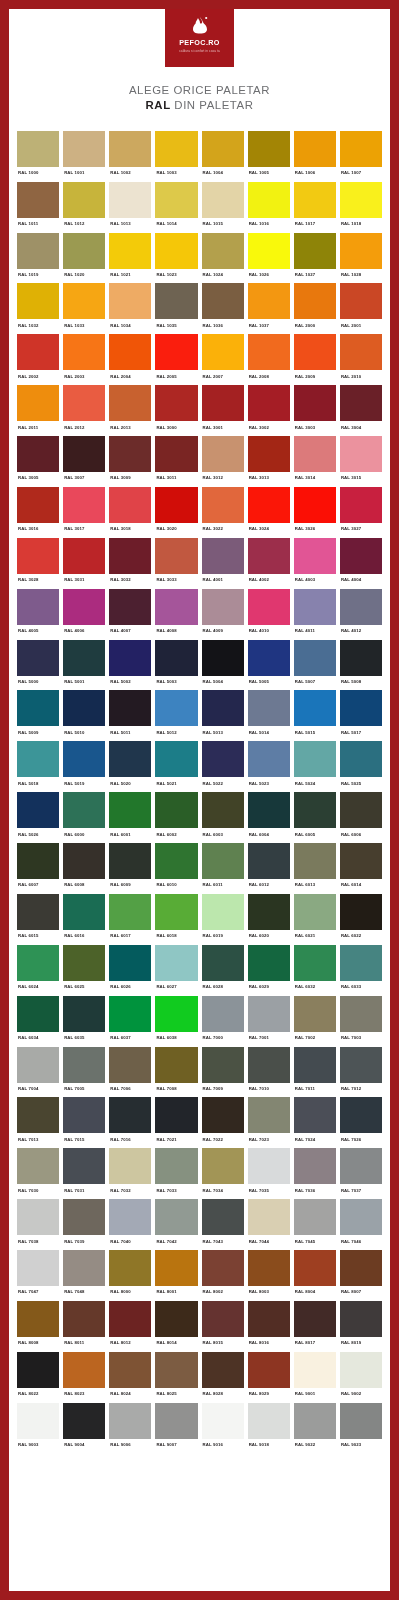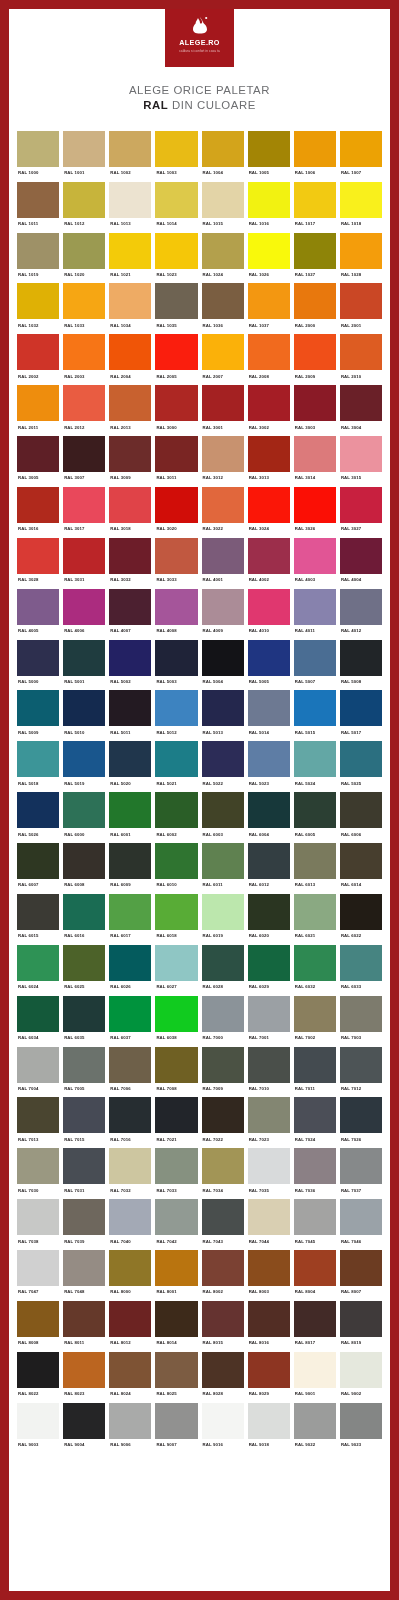--- a/index.html
+++ b/index.html
@@ -132,28 +132,28 @@
         <span class="logo-flame">
           <svg width="22" height="22" viewBox="0 0 22 22">
             <path d="M11 2 C11.6 4.2 13.2 5.3 13.2 7.1 C13.2 8.0 12.7 8.6 12.0 8.6
                      C11.2 8.6 10.9 8.0 10.9 7.2 C10.9 5.4 9.4 4.4 9.0 3.0
                      C8.2 5.0 6.6 6.2 6.6 8.6 C4.9 10.2 4.0 12.2 4.0 14.2
                      C4.0 16.8 6.1 18.6 11 18.6 C15.9 18.6 18 16.8 18 14.2
                      C18 11.6 16.4 9.8 14.6 8.2 C13.6 6.0 12.4 4.0 11 2 Z" fill="#ffffff"></path>
             <circle cx="17.2" cy="3.0" r="1.1" fill="#ffffff"></circle>
           </svg>
         </span>
-        <span class="logo-word">ALEGE.RO</span>
+        <span class="logo-word">PEFOC.RO</span>
         <span class="logo-tag">caldura si confort
 in casa ta</span>
       </div>
 
       <div class="title-wrap">
         <div class="title-line">ALEGE ORICE PALETAR</div>
-        <div class="title-line"><span class="strong">RAL</span><span> DIN CULOARE</span></div>
+        <div class="title-line"><span class="strong">RAL</span><span> DIN PALETAR</span></div>
       </div>
     </div>
 
     <div class="palette" id="palette">
         <div class="cell">
           <div class="swatch" style="background-color: rgb(189, 177, 118);"></div>
           <div class="cell-label">RAL 1000</div>
         </div>
         <div class="cell">
           <div class="swatch" style="background-color: rgb(205, 177, 131);"></div>

